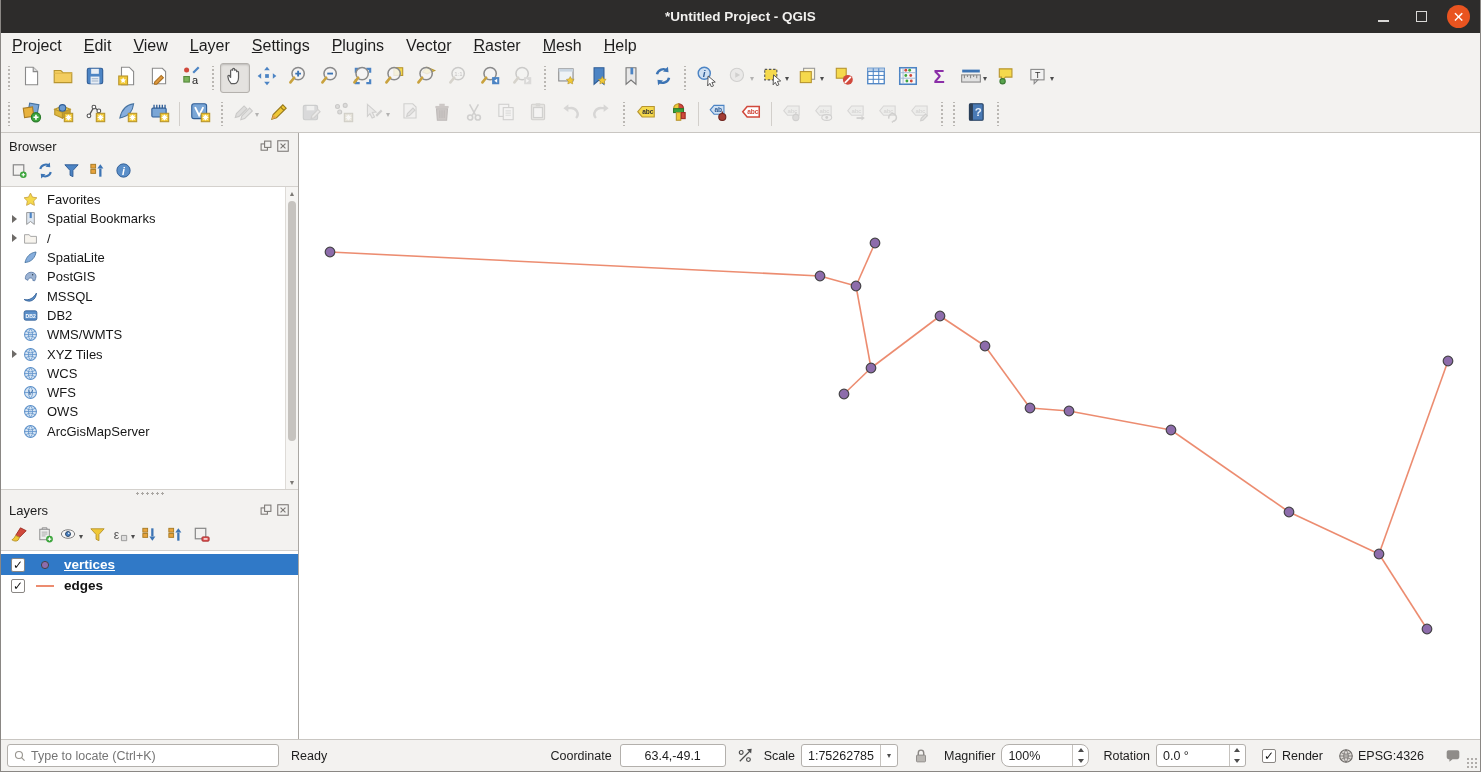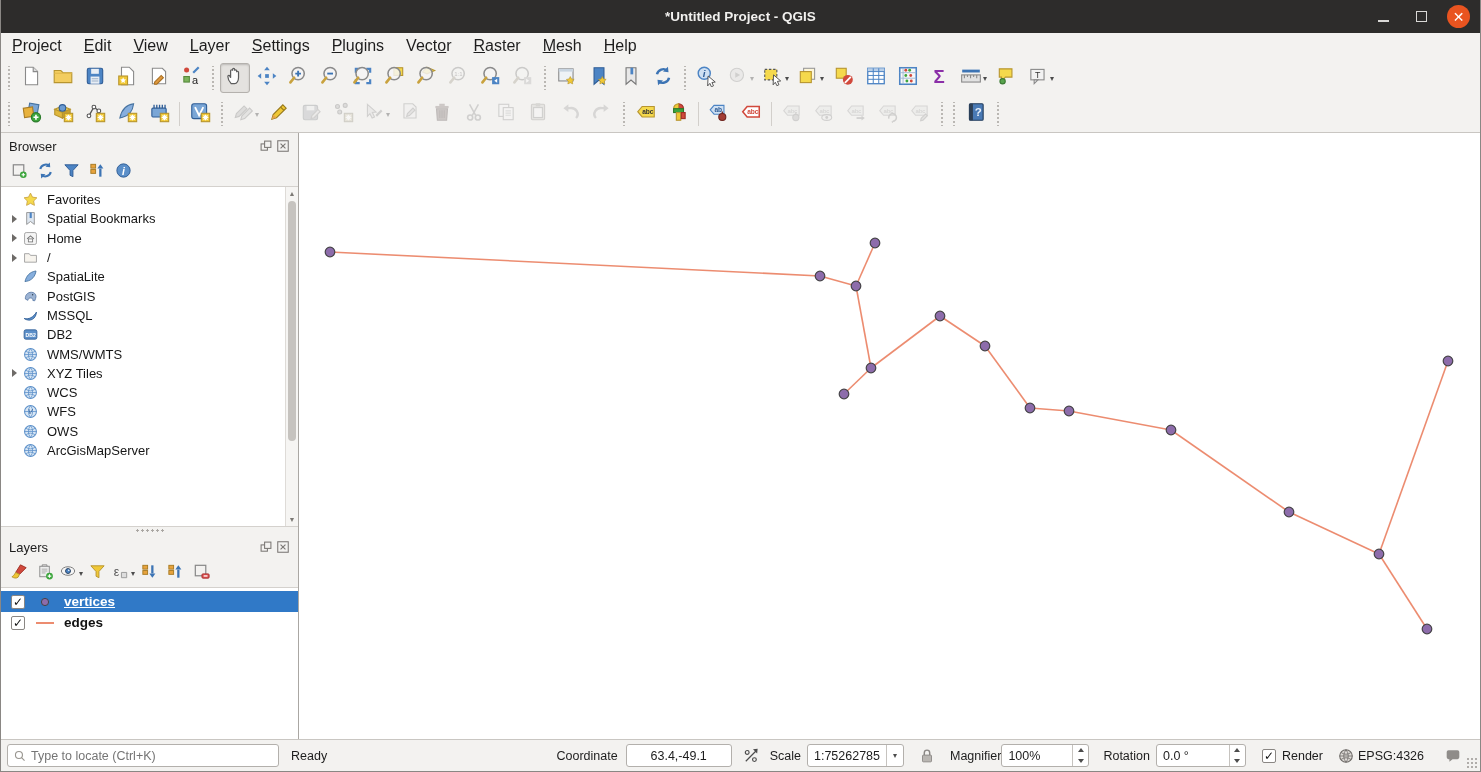--- a/index.html
+++ b/index.html
@@ -38,21 +38,21 @@
 .panels { width:299px; display:flex; flex-direction:column; background:#f3f2f0; border-right:1px solid #aaa7a3; }
 .canvas { flex:1; background:#fff; position:relative; }
 .canvas svg { display:block; }
 
 .panel-header { height:26px; display:flex; align-items:center; padding:0 8px; font-size:13px; color:#1d1d1d; }
 .ph-btns { margin-left:auto; display:flex; gap:3px; }
 .ph-btn svg { width:14px; height:14px; display:block; }
 .panel-toolbar { height:27px; display:flex; align-items:center; gap:2px; padding:0 6px; }
 .ptbtn { width:24px; height:24px; display:flex; align-items:center; justify-content:center; }
 .ptbtn svg { width:19px; height:19px; }
-.browser-list { height:341px; background:#fff; border-top:1px solid #d4d1cd; border-bottom:1px solid #d4d1cd; position:relative; overflow:hidden; padding-top:3px; }
+.browser-list { height:304px; background:#fff; border-top:1px solid #d4d1cd; border-bottom:1px solid #d4d1cd; position:relative; overflow:hidden; padding-top:3px; }
 .tree-row { height:19.3px; display:flex; align-items:center; font-size:13px; color:#161616; }
 .arrowbox { width:16px; margin-left:5px; display:flex; justify-content:center; }
 .tri { width:0; height:0; border-left:5px solid #6e6b68; border-top:4px solid transparent; border-bottom:4px solid transparent; }
 .bicon { width:17px; height:17px; margin-right:8px; }
 .bicon svg { width:17px; height:17px; display:block; }
 .vscroll { position:absolute; top:0; right:0; width:13px; height:100%; background:#f6f5f3; border-left:1px solid #dedbd7; }
 .vs-arrow { height:13px; display:flex; align-items:center; justify-content:center; color:#7c7975; font-size:7px; }
 .vs-thumb { position:absolute; left:2px; right:2px; top:14px; height:240px; background:#c6c3bf; border-radius:4px; }
 .vs-down { position:absolute; bottom:0; left:0; right:0; }
 .splitter { height:7px; display:flex; align-items:center; justify-content:center; }
@@ -631,33 +631,20 @@
             <span class="arrowbox">
               <i class="tri"></i>
             </span>
             <span class="bicon">
               <svg viewBox="0 0 20 20">
                 <path d="M5.5 3h9v14L10 13.5 5.5 17z" fill="#dfe7f0" stroke="#8a8a8a"></path>
                 <rect x="9" y="3" width="2.5" height="6.5" fill="#4c84c4"></rect>
               </svg>
             </span>
             <span>Spatial Bookmarks</span>
-          </div>
-          <div class="tree-row">
-            <span class="arrowbox">
-              <i class="tri"></i>
-            </span>
-            <span class="bicon">
-              <svg viewBox="0 0 20 20">
-                <rect x="3" y="3" width="14" height="14" rx="2" fill="#f5f5f5" stroke="#999"></rect>
-                <path d="M6 10.5l4-3.5 4 3.5" fill="none" stroke="#777" stroke-width="1.2"></path>
-                <rect x="7.5" y="10.5" width="5" height="3.5" fill="#fff" stroke="#777"></rect>
-              </svg>
-            </span>
-            <span>Home</span>
           </div>
           <div class="tree-row">
             <span class="arrowbox">
               <i class="tri"></i>
             </span>
             <span class="bicon">
               <svg viewBox="0 0 20 20">
                 <path d="M3 5.5h5.5l1.5 2H17v8H3z" fill="#f7f4ee" stroke="#9a9a9a"></path>
               </svg>
             </span>
@@ -937,21 +924,21 @@
       <span class="val">1:75262785</span>
       <span class="combo-dd">▾</span>
     </div>
     <span class="sb-icon" style="margin-left:14px;">
       <svg viewBox="0 0 20 20">
           <rect x="5" y="9" width="10" height="7.5" rx="1" fill="#b9b6b2" stroke="#8a8784"></rect>
           <path d="M7 9V6.5a3 3 0 0 1 6 0V9" fill="none" stroke="#8a8784" stroke-width="1.6"></path>
         </svg>
     </span>
     <span class="sb-label" style="margin-left:14px;">Magnifier</span>
-    <div class="sb-box" style="width:88px; margin-left:0;">
+    <div class="sb-box" style="width:88px; margin-left:6px;border-radius:8px;">
       <span class="val" style="flex:1;">100%</span>
       <span class="spinner">
           <b class="up">
             <i></i>
           </b>
           <b class="dn">
             <i></i>
           </b>
         </span>
     </div>

